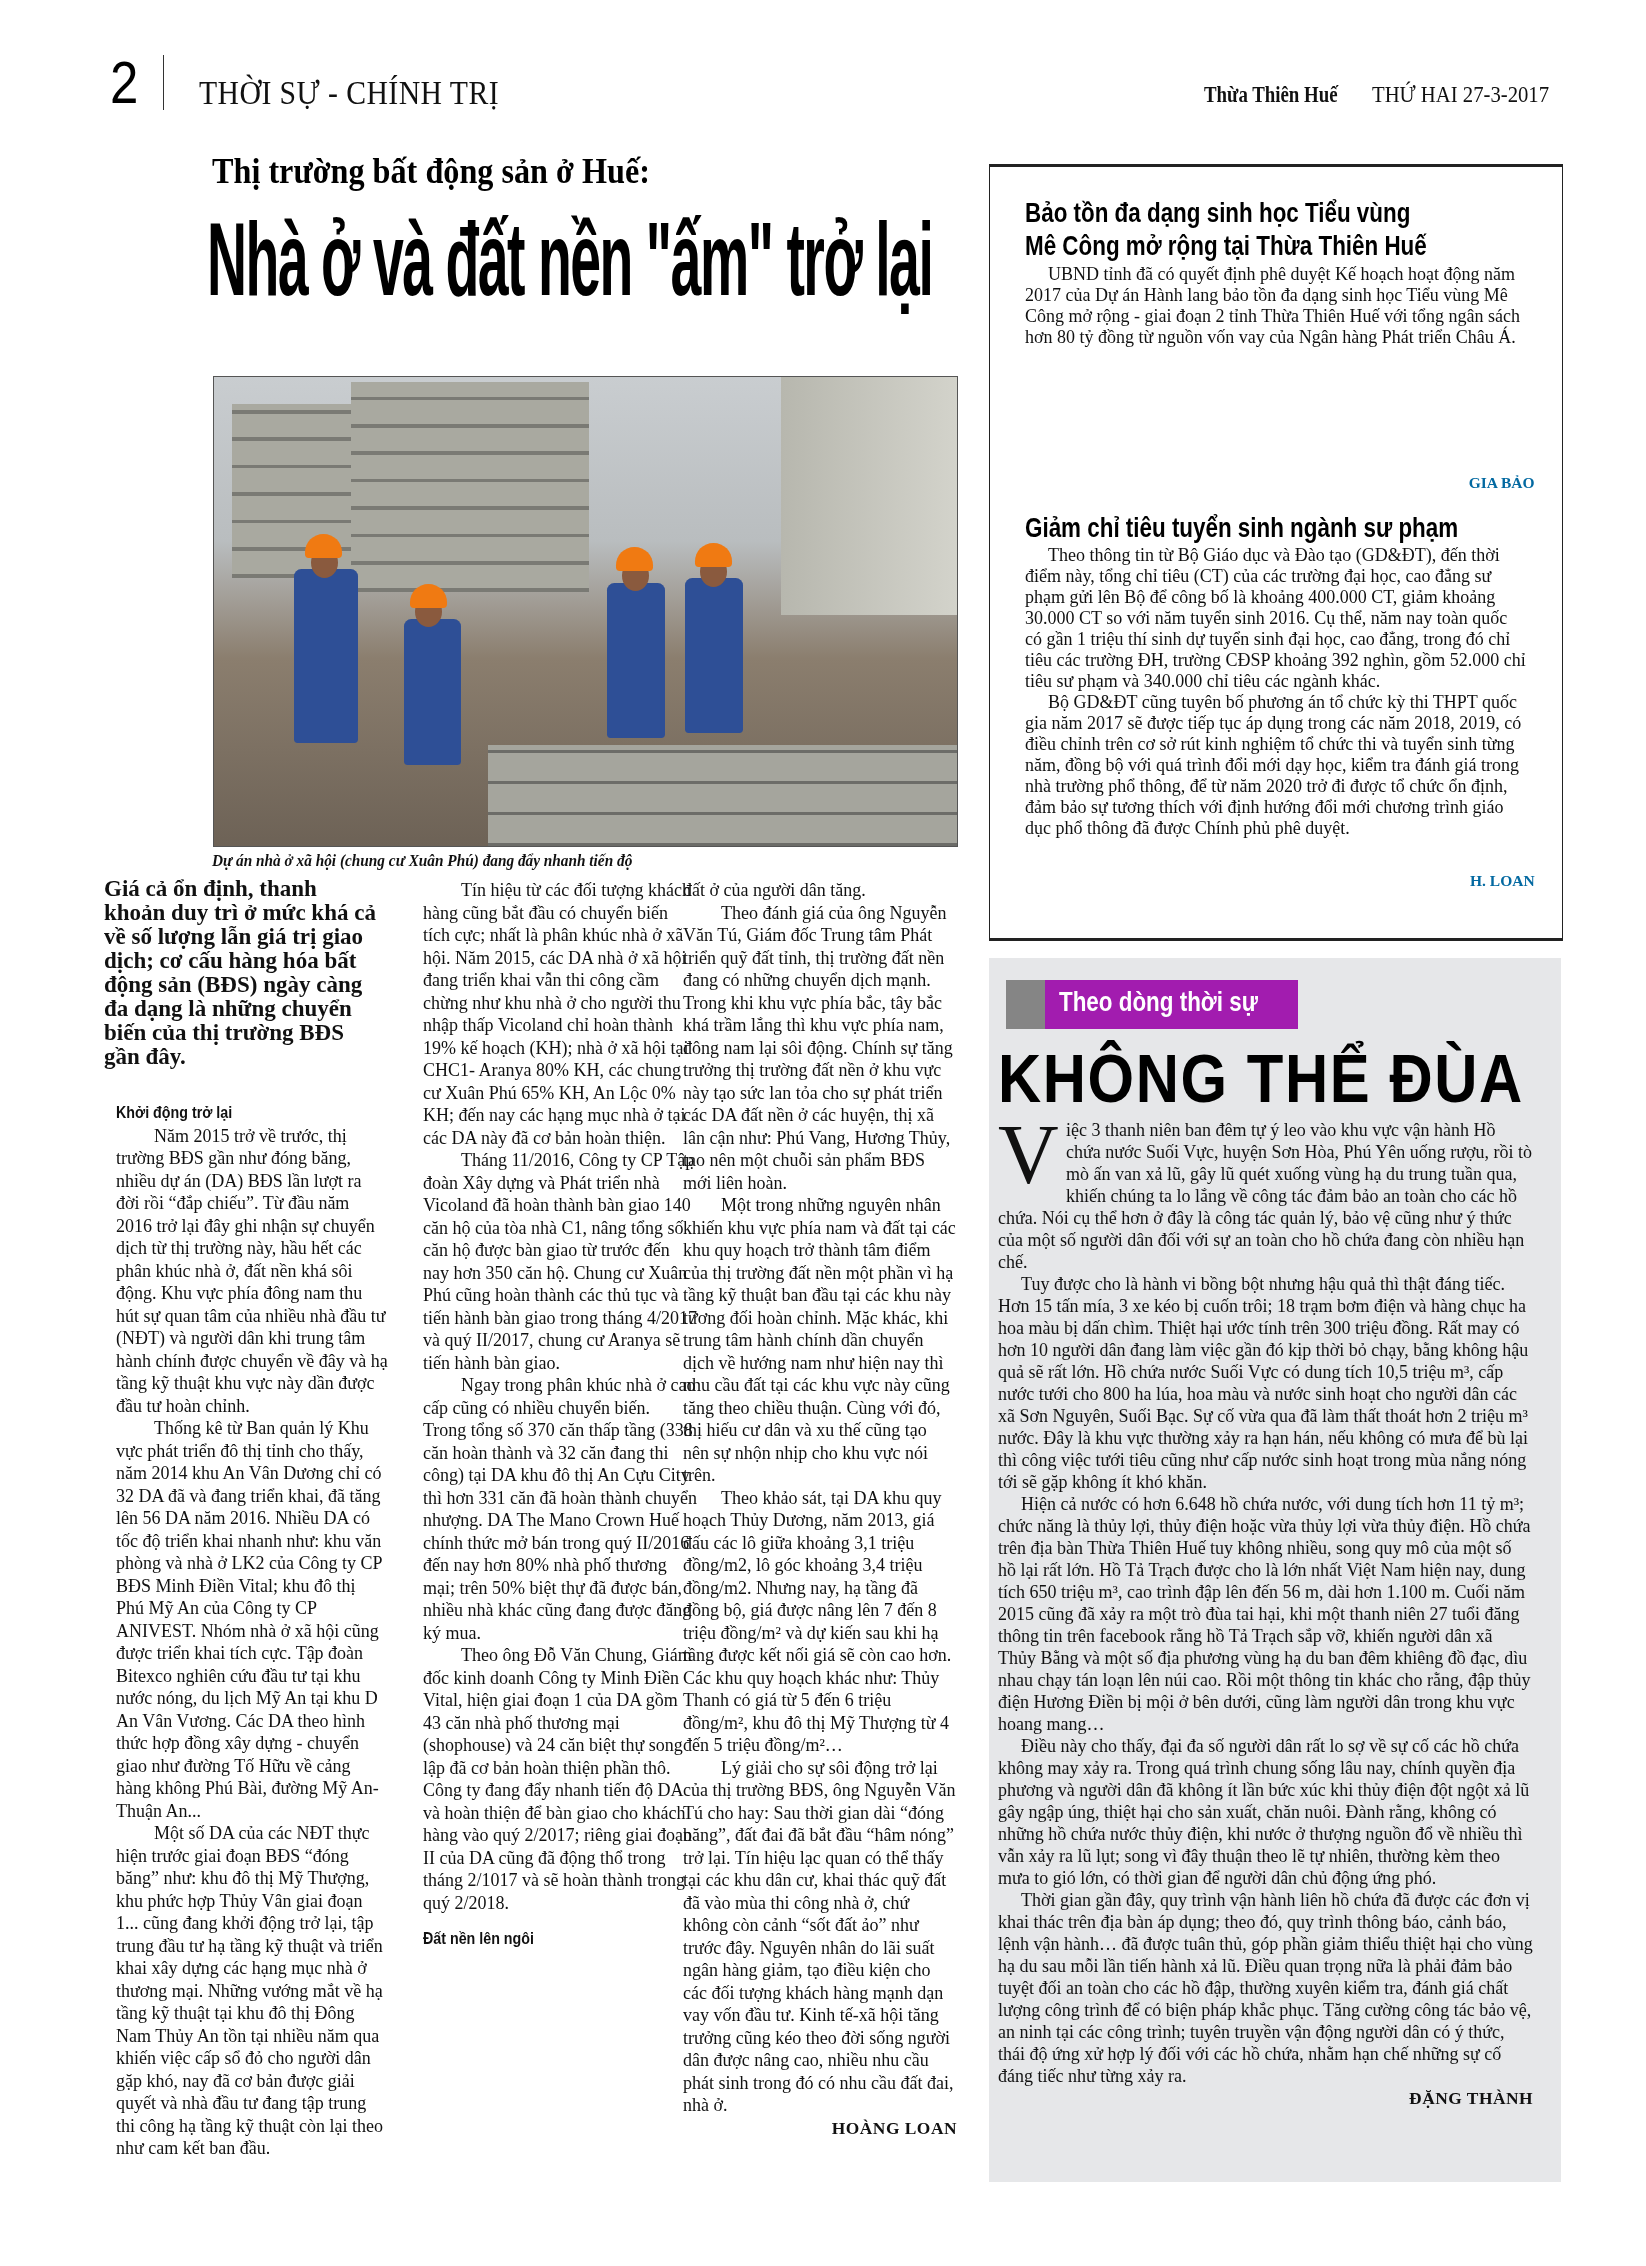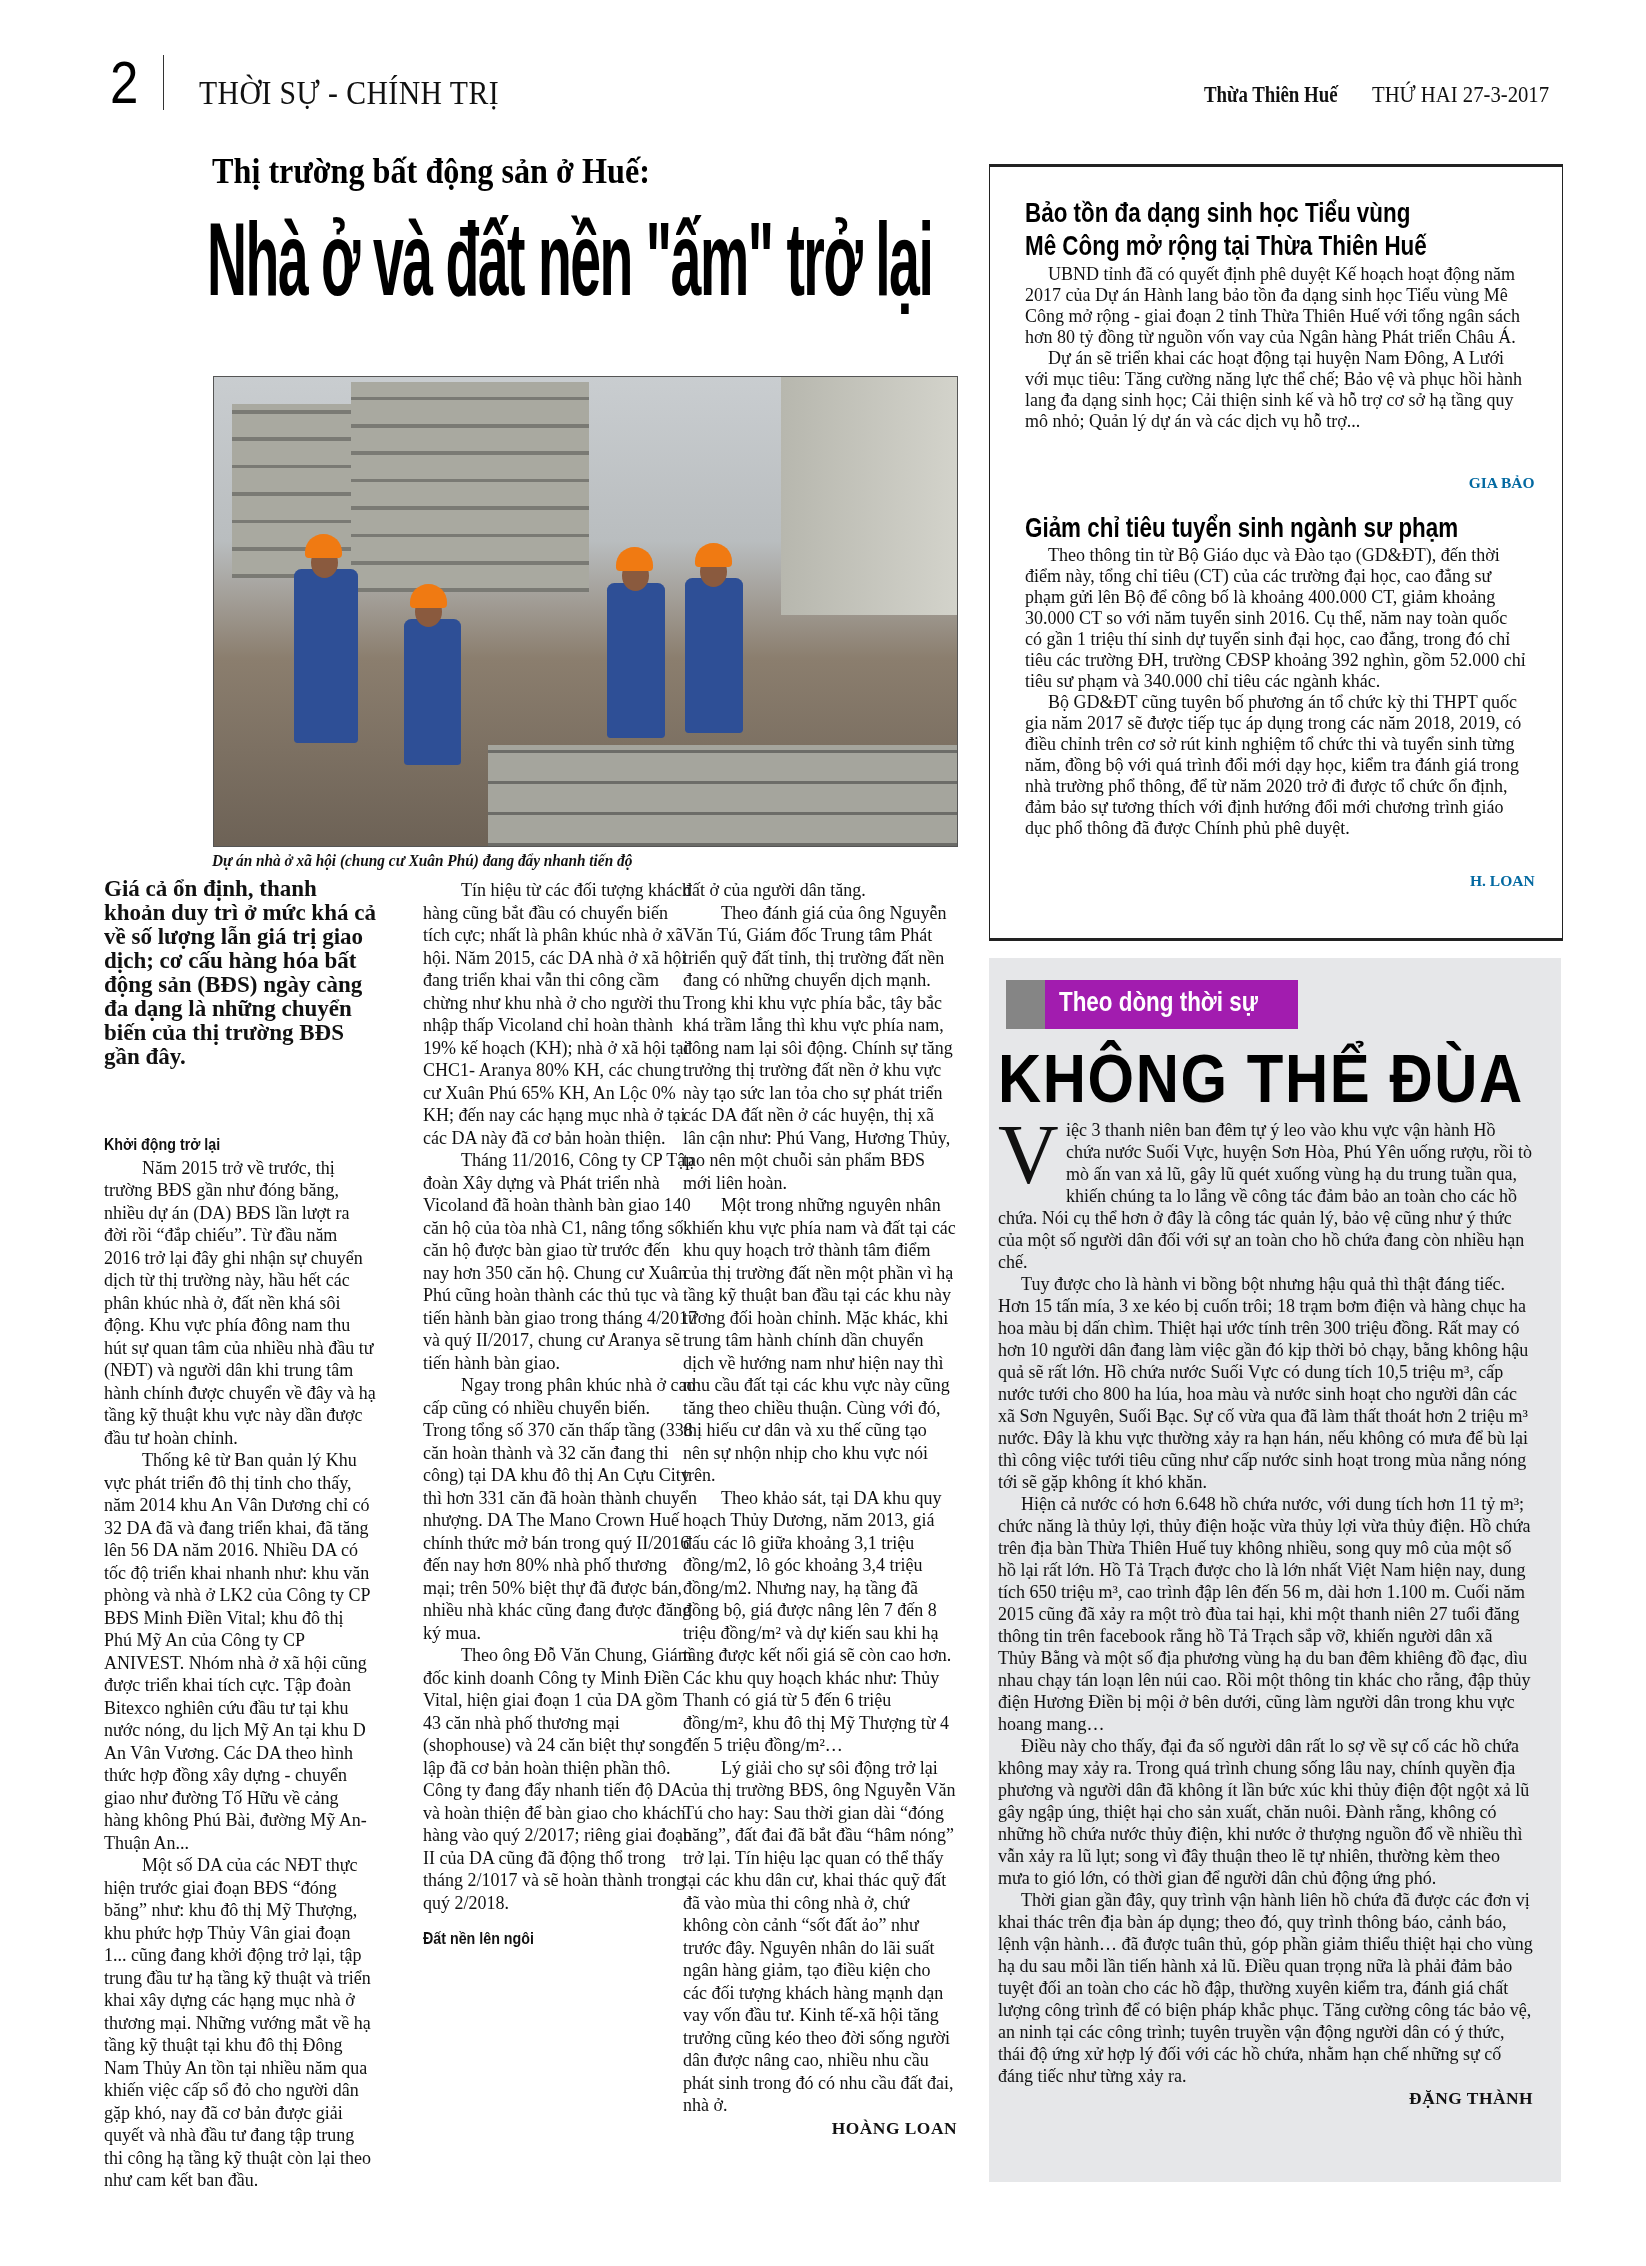--- a/index.html
+++ b/index.html
@@ -19,21 +19,21 @@
   .photo .bld { position:absolute; background:repeating-linear-gradient(0deg,#7a7a74 0 3.7px,#a9a9a0 3.7px 27.4px), repeating-linear-gradient(90deg,rgba(60,60,50,.5) 0 2.7px,transparent 2.7px 24px); }
   .photo .worker { position:absolute; border-radius:7.3px 7.3px 3.7px 3.7px; background:#2e4f96; }
   .photo .helmet { position:absolute; width:37px; height:24px; border-radius:18.3px 18.3px 3.7px 3.7px; background:#f07a12; }
   .photo .head { position:absolute; width:27.4px; height:31px; border-radius:50%; background:#8a5a3e; }
   .photo .wall { position:absolute; left:274px; bottom:0; width:469px; height:101px; background:repeating-linear-gradient(0deg,#6c6c68 0 2.7px,#a5a59d 2.7px 31px),#999; }
   .caption { position:absolute; left:212px; top:850px; font-family:"Liberation Serif",serif; font-style:italic; font-weight:bold; font-size:17.4px; color:#111; transform:scaleX(0.88); transform-origin:left; }
 
   .col { position:absolute; font-size:18px; line-height:22.5px; text-align:left; color:#111; }
   .col p { margin:0; text-indent:38px; }
   .col p.noind { text-indent:0; }
-  .col1 { left:104px; top:967px; width:272px;margin-top:32px; }
+  .col1 { left:116px; top:967px; width:272px; }
   .col2 { left:395px; top:879px; width:274px;margin-left:28px; }
   .col3 { left:683px; top:879px; width:274px; }
   .lede { position:absolute; left:104px; top:877px; width:274px; font-family:"Liberation Serif",serif; font-weight:bold; font-size:23px; line-height:24px; color:#111; }
   .subhead { font-family:"Liberation Sans",sans-serif; font-weight:bold; font-size:17.4px; transform:scaleX(0.82); transform-origin:left; margin:5.5px 0 1.8px 0; display:block; white-space:nowrap; }
   .byline { text-align:right; font-weight:bold; font-size:17.4px; letter-spacing:0.5px; }
 
   
   .box1 { position:absolute; left:989px; top:164px; width:574px; height:777px; border:1.8px solid #222; border-top-width:3.7px; border-bottom-width:3.7px; box-sizing:border-box;padding-left:11px; }
   .b-title { position:absolute; font-family:"Liberation Sans",sans-serif; font-weight:bold; font-size:28px; line-height:33px; transform:scaleX(0.8); transform-origin:left; white-space:nowrap; color:#000; }
   .b-text { position:absolute; font-size:18px; line-height:21px; color:#111; }
@@ -113,21 +113,20 @@
   </div>
 </div>
 
 <div class="box1">
   <div class="b-title" style="left:35px;top:29px;">
     <div>Bảo tồn đa dạng sinh học Tiểu vùng</div>
     <div>Mê Công mở rộng tại Thừa Thiên Huế</div>
   </div>
   <div class="b-text" style="left:35px;top:97px;width:498px;">
     <p>UBND tỉnh đã có quyết định phê duyệt Kế hoạch hoạt động năm 2017 của Dự án Hành lang bảo tồn đa dạng sinh học Tiểu vùng Mê Công mở rộng - giai đoạn 2 tỉnh Thừa Thiên Huế với tổng ngân sách hơn 80 tỷ đồng từ nguồn vốn vay của Ngân hàng Phát triển Châu Á.</p>
-    <p>Dự án sẽ triển khai các hoạt động tại huyện Nam Đông, A Lưới với mục tiêu: Tăng cường năng lực thể chế; Bảo vệ và phục hồi hành lang đa dạng sinh học; Cải thiện sinh kế và hỗ trợ cơ sở hạ tầng quy mô nhỏ; Quản lý dự án và các dịch vụ hỗ trợ...</p>
   </div>
   <div class="b-by" style="right:27.4px;top:307px;">GIA BẢO</div>
 
   <div class="b-title" style="left:35px;top:344px;">Giảm chỉ tiêu tuyển sinh ngành sư phạm</div>
   <div class="b-text" style="left:35px;top:378px;width:503px;">
     <p>Theo thông tin từ Bộ Giáo dục và Đào tạo (GD&amp;ĐT), đến thời điểm này, tổng chỉ tiêu (CT) của các trường đại học, cao đẳng sư phạm gửi lên Bộ để công bố là khoảng 400.000 CT, giảm khoảng 30.000 CT so với năm tuyển sinh 2016. Cụ thể, năm nay toàn quốc có gần 1 triệu thí sinh dự tuyển sinh đại học, cao đẳng, trong đó chỉ tiêu các trường ĐH, trường CĐSP khoảng 392 nghìn, gồm 52.000 chỉ tiêu sư phạm và 340.000 chỉ tiêu các ngành khác.</p>
     <p>Bộ GD&amp;ĐT cũng tuyên bố phương án tổ chức kỳ thi THPT quốc gia năm 2017 sẽ được tiếp tục áp dụng trong các năm 2018, 2019, có điều chỉnh trên cơ sở rút kinh nghiệm tổ chức thi và tuyển sinh từng năm, đồng bộ với quá trình đổi mới dạy học, kiểm tra đánh giá trong nhà trường phổ thông, để từ năm 2020 trở đi được tổ chức ổn định, đảm bảo sự tương thích với định hướng đổi mới chương trình giáo dục phổ thông đã được Chính phủ phê duyệt.</p>
   </div>
   <div class="b-by" style="right:27.4px;top:705px;">H. LOAN</div>
 </div>

